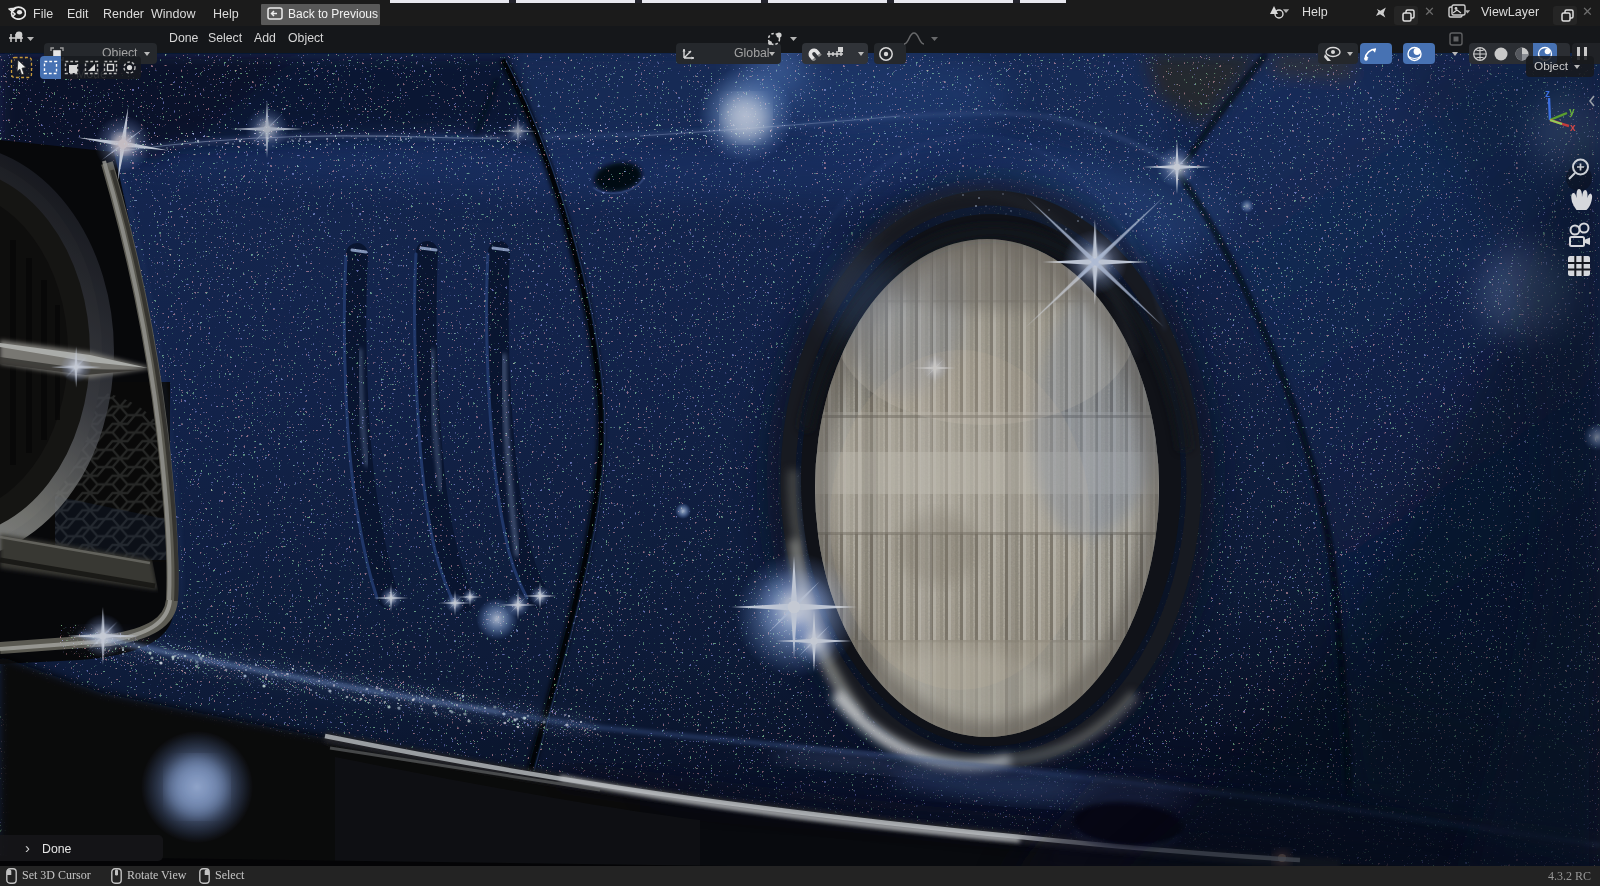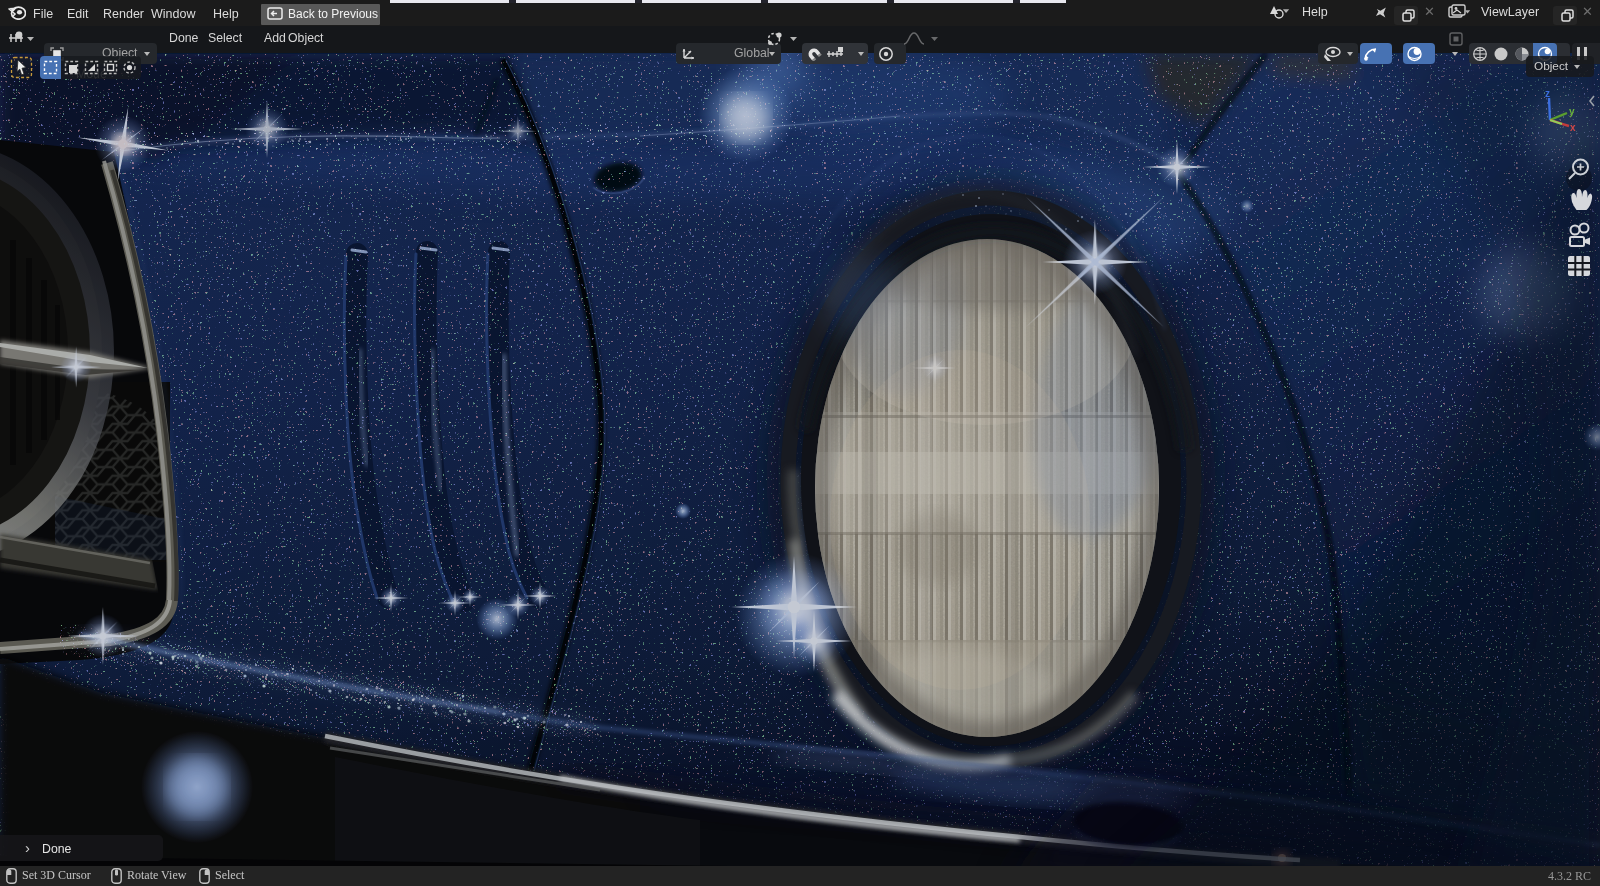--- a/index.html
+++ b/index.html
@@ -624,21 +624,21 @@
   <div class="pill" style="left:44px;width:113px">
     <svg style="position:absolute;left:6px;top:4px" width="14" height="14" viewBox="0 0 14 14">
       <rect x="3.2" y="3.2" width="7.6" height="7.6" fill="#e6e6e6"></rect>
       <path d="M1,4 L1,1 L4,1 M10,1 L13,1 L13,4 M13,10 L13,13 L10,13 M4,13 L1,13 L1,10" stroke="#9a9a9a" stroke-width="1.4" fill="none"></path>
     </svg>
     <span style="margin-left:26px">Object Mode</span>
     <span class="chev" style="position:absolute;right:7px;top:9px"></span>
   </div>
   <span class="menu" style="left:169px">Done</span>
   <span class="menu" style="left:208px">Select</span>
-  <span class="menu" style="left:264px">Add</span>
+  <span class="menu" style="left:254px">Add</span>
   <span class="menu" style="left:288px">Object</span>
 
   <div class="pill" style="left:676px;width:105px">
     <svg style="position:absolute;left:5px;top:3px" width="16" height="15" viewBox="0 0 16 15">
       <path d="M3,12 L3,3 M3,12 L13,12 M3,12 L10,5" stroke="#d8d8d8" stroke-width="1.4" fill="none"></path>
       <path d="M3,3 l-1.5,2.5 h3 Z M13,12 l-2.5,-1.5 v3 Z M10,5 l-3,0.5 l2,2 Z" fill="#d8d8d8"></path>
     </svg>
     <span style="margin-left:26px">Global</span>
     <span class="chev" style="position:absolute;right:6px;top:9px"></span>
   </div>

